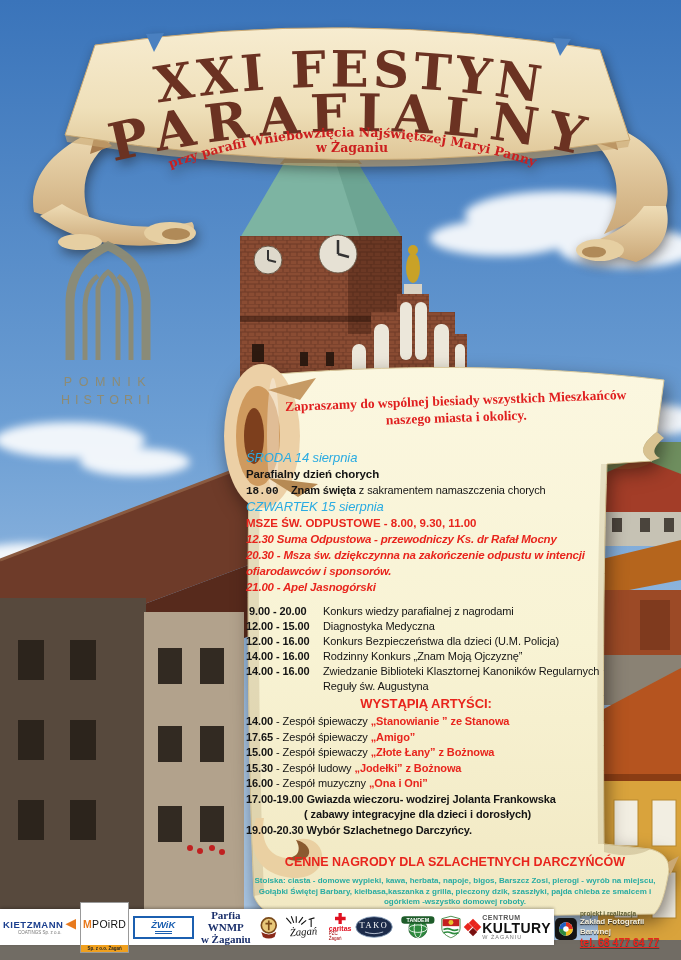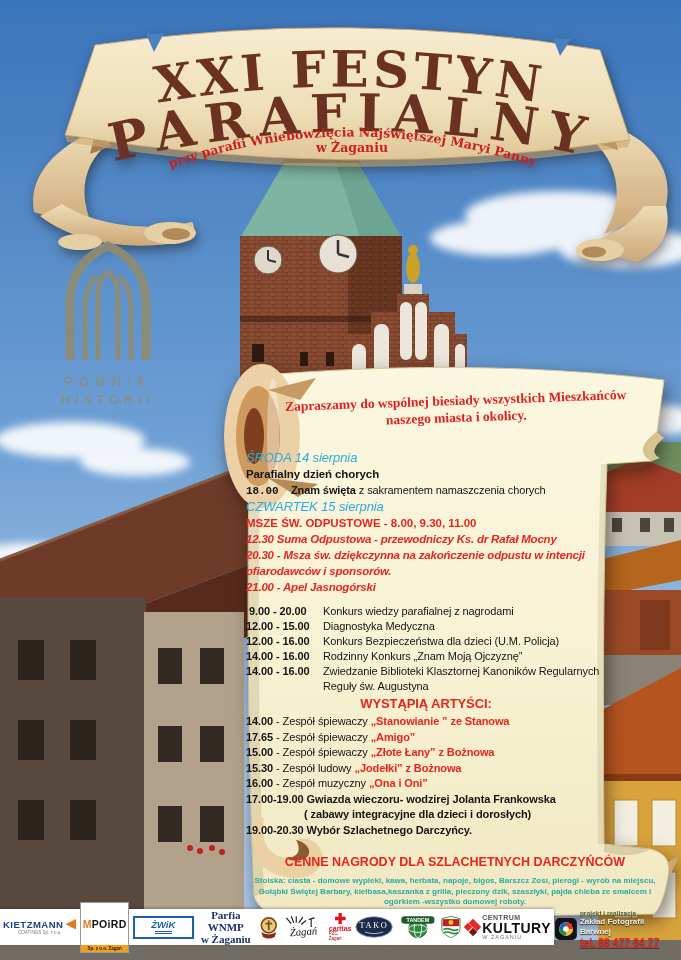--- a/index.html
+++ b/index.html
@@ -35,21 +35,21 @@
   
   .strip{left:0;top:909px;width:554px;height:36px;background:#ffffff;display:flex;
          align-items:center;justify-content:center;gap:4px;padding:0 3px;box-sizing:border-box;
          box-shadow:0 -1px 3px rgba(0,0,0,.3);}
   .lg{display:flex;flex-direction:column;align-items:center;justify-content:center;line-height:1;}
   .lgrow{display:flex;align-items:center;gap:2px;}
   .kz-name{color:#1b3f8f;font-weight:bold;font-size:9.5px;letter-spacing:.5px;}
   .kz-sub{color:#777;font-size:4.5px;margin-top:1px;}
   .kz-arrow{width:11px;height:11px;background:#e87a1e;clip-path:polygon(100% 0,100% 100%,0 50%);}
   .mp-box{border:1px solid #999;background:#fff;width:56px;}
-  .mp-name{font-size:10.5px;font-weight:700;color:#111;text-align:center;letter-spacing:.3px;padding:15px 0;}
+  .mp-name{font-size:10.5px;font-weight:400;color:#111;text-align:center;letter-spacing:.3px;padding:15px 0;}
   .mp-name b{color:#e87a1e;}
   .mp-bar{background:#f0a01e;font-size:4.5px;color:#222;text-align:center;padding:1px 0;font-weight:bold;}
   .zw-box{border:2px solid #1b5fb0;background:#fff;width:30px;padding:1px 16px;text-align:center;}
   .zw-name{color:#1b5fb0;font-weight:900;font-style:italic;font-size:9.5px;}
   .zw-waves{height:5px;margin:1px 4px 0;background:repeating-linear-gradient(#1b5fb0 0 1px,#fff 1px 2.5px);}
   .pf{font-family:"Liberation Serif",serif;color:#1a2f6b;font-weight:bold;font-size:11px;text-align:center;line-height:12px;}
   .ca-cross{width:11px;height:11px;background:#e01020;
             clip-path:polygon(35% 0,65% 0,65% 35%,100% 35%,100% 65%,65% 65%,65% 100%,35% 100%,35% 65%,0 65%,0 35%,35% 35%);}
   .ca-name{color:#e01020;font-weight:bold;font-size:7px;margin-top:1px;}
   .ca-sub{color:#a00000;font-size:4.5px;}

